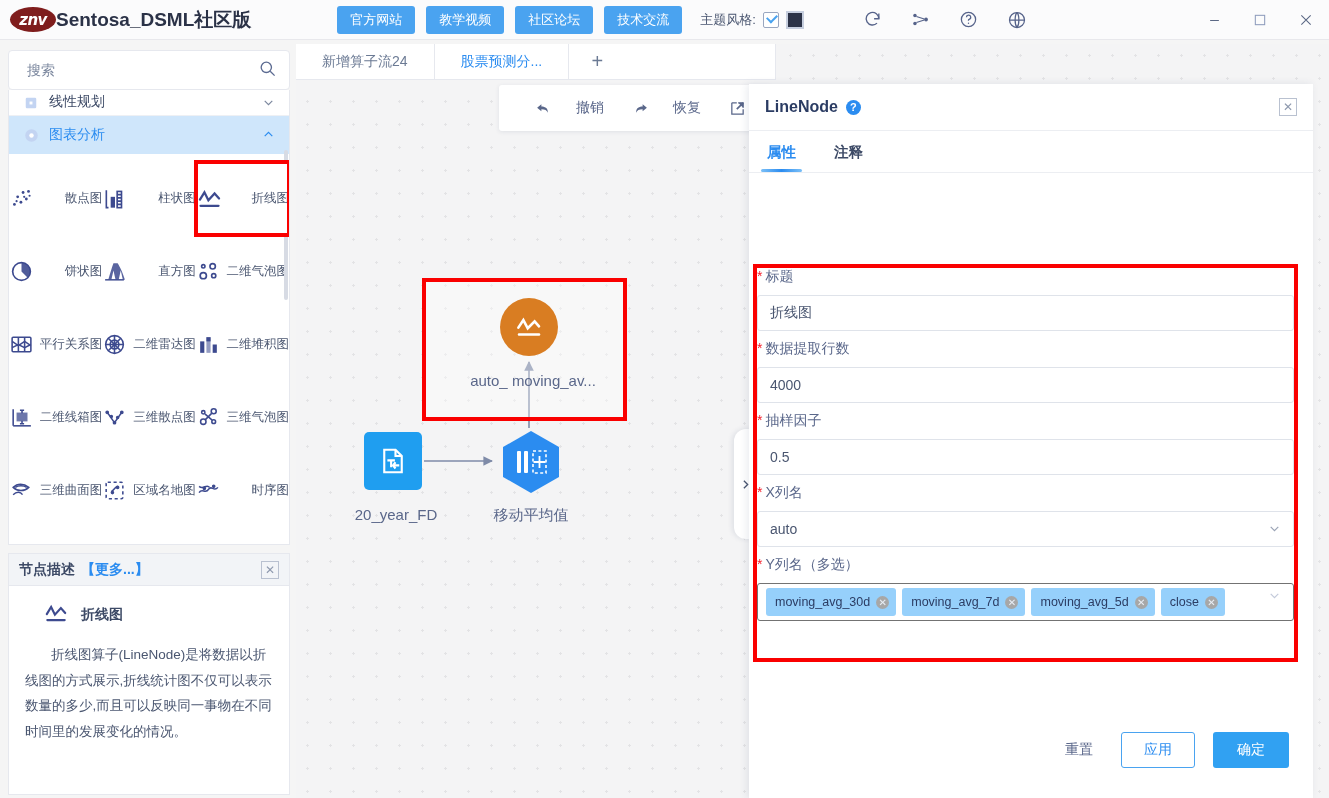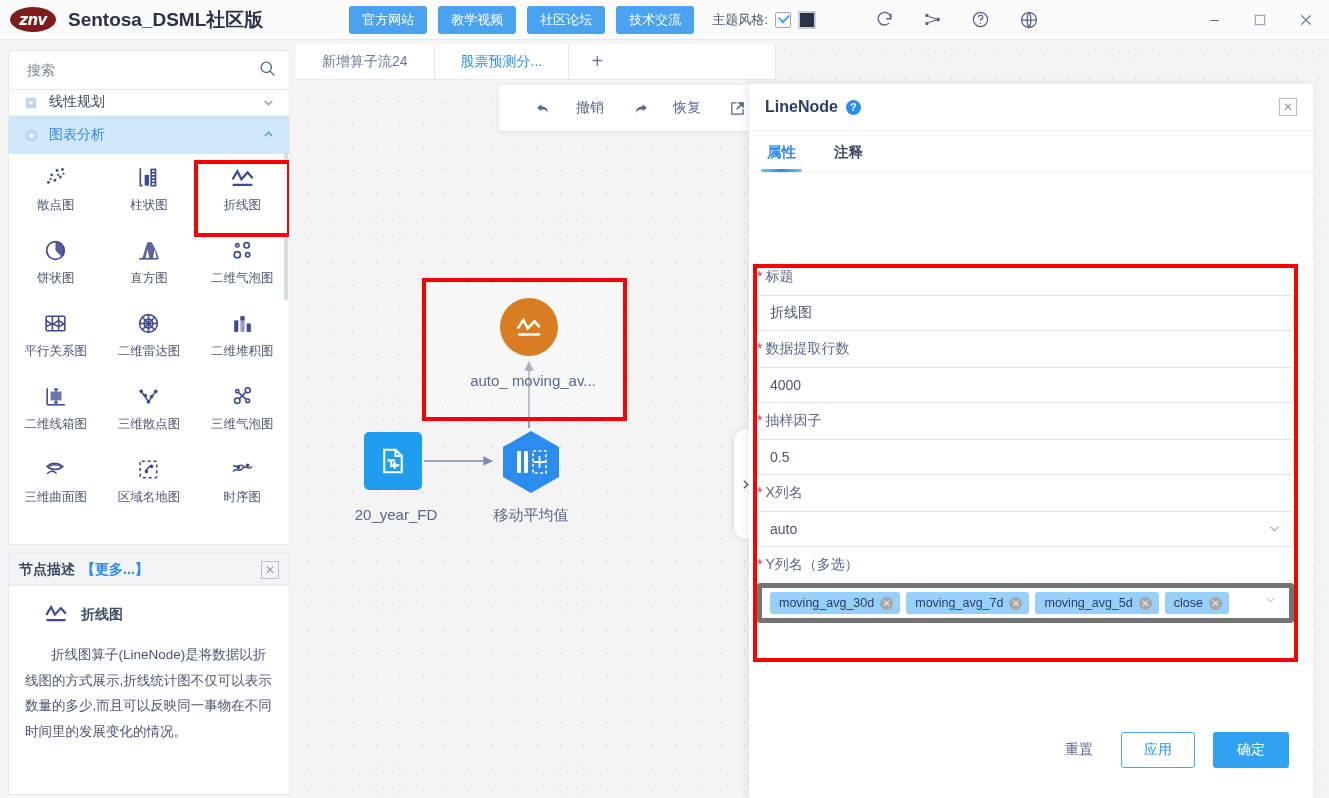--- a/index.html
+++ b/index.html
@@ -23,21 +23,21 @@
   .logo-wrap { margin-left: 10px; width: 46px; height: 28px; display:flex; align-items:center; justify-content:center; }
   .logo {
     width: 46px; height: 25px; border-radius: 50%;
     background: #7f1d1d;
     display: flex; align-items: center; justify-content: center;
     color: #fff; font-weight: bold; font-size: 15px;
     font-style: italic; letter-spacing: -0.5px;
     font-family: "DejaVu Sans", sans-serif;
   }
   .app-title {
-    margin-left: 12px; font-size: 19px; font-weight: bold;
+    margin-left: 0; font-size: 19px; font-weight: bold;
     color: #2b3247; white-space: nowrap;
   }
   .top-links { display: flex; align-items: center; margin-left: 86px; gap: 11px; }
   .top-link {
     background: #4aa3f0; color: #fff; font-size: 13px;
     padding: 5px 13px; border-radius: 3px; cursor: pointer;
     white-space: nowrap; border: none;
     font-family: "Liberation Sans", sans-serif;
   }
   .theme-group { display: flex; align-items: center; margin-left: 18px; gap: 7px; }
@@ -96,22 +96,22 @@
   .tree-label { font-size: 14px; color: #3d4a66; flex: 1; }
   .tree-row.active .tree-label { color: #2b8cf0; }
   .chev { color: #7b879e; font-size: 11px; }
   .tree-row.active .chev { color: #2b8cf0; }
 
   .node-grid {
     display: grid; grid-template-columns: repeat(3, 1fr);
     padding: 8px 0 0 0;
   }
   .node-cell {
-    height: 73px; display: flex; flex-direction: column;
-    align-items: center; justify-content: flex-start; cursor: pointer; gap: 5px;
+    height: 73px; display: flex; flex-direction: row;
+    align-items: center; justify-content: space-between; cursor: pointer; gap: 5px;
     position: relative;
   }
   .node-cell .ni { height: 30px; display: flex; align-items: center; justify-content: center; color: #3d4a8f; }
   .node-cell .nl { font-size: 12.5px; color: #4a5670; white-space: nowrap; }
   .node-cell.highlighted { outline: 4px solid #fa0000; outline-offset: -2px; background:#fff; z-index:3; }
 
   .sb-scroll {
     position: absolute; right: 1px; top: 60px; width: 4px; height: 150px;
     background: #d7dbe4; border-radius: 2px;
   }
@@ -259,21 +259,21 @@
     display: flex; align-items: center; padding: 0 12px;
     font-size: 14px; color: #4a5670; background: #fff; cursor: text;
   }
   .fselect {
     height: 36px; border: 1px solid #dfe3ea; border-radius: 3px;
     display: flex; align-items: center; padding: 0 12px;
     font-size: 14px; color: #4a5670; background: #fff; cursor: pointer;
   }
   .fselect .arrow { margin-left: auto; color: #9aa3b5; font-size: 11px; }
   .tagbox {
-    min-height: 38px; border: 5px solid #737373; border-radius: 3px;
+    min-height: 38px; border: 1px solid #737373; border-radius: 3px;
     display: flex; padding: 4px 12px 4px 8px;
     gap: 6px; background: #fff; cursor: pointer;
   }
   .tag {
     background: #96d0fb; color: #2b3c63; font-size: 12.5px;
     border-radius: 3px; padding: 4px 7px 4px 9px;
     display: flex; align-items: center; gap: 6px; white-space: nowrap;
   }
   .tag .tx {
     width: 13px; height: 13px; border-radius: 50%; background: #a7a7a7;

